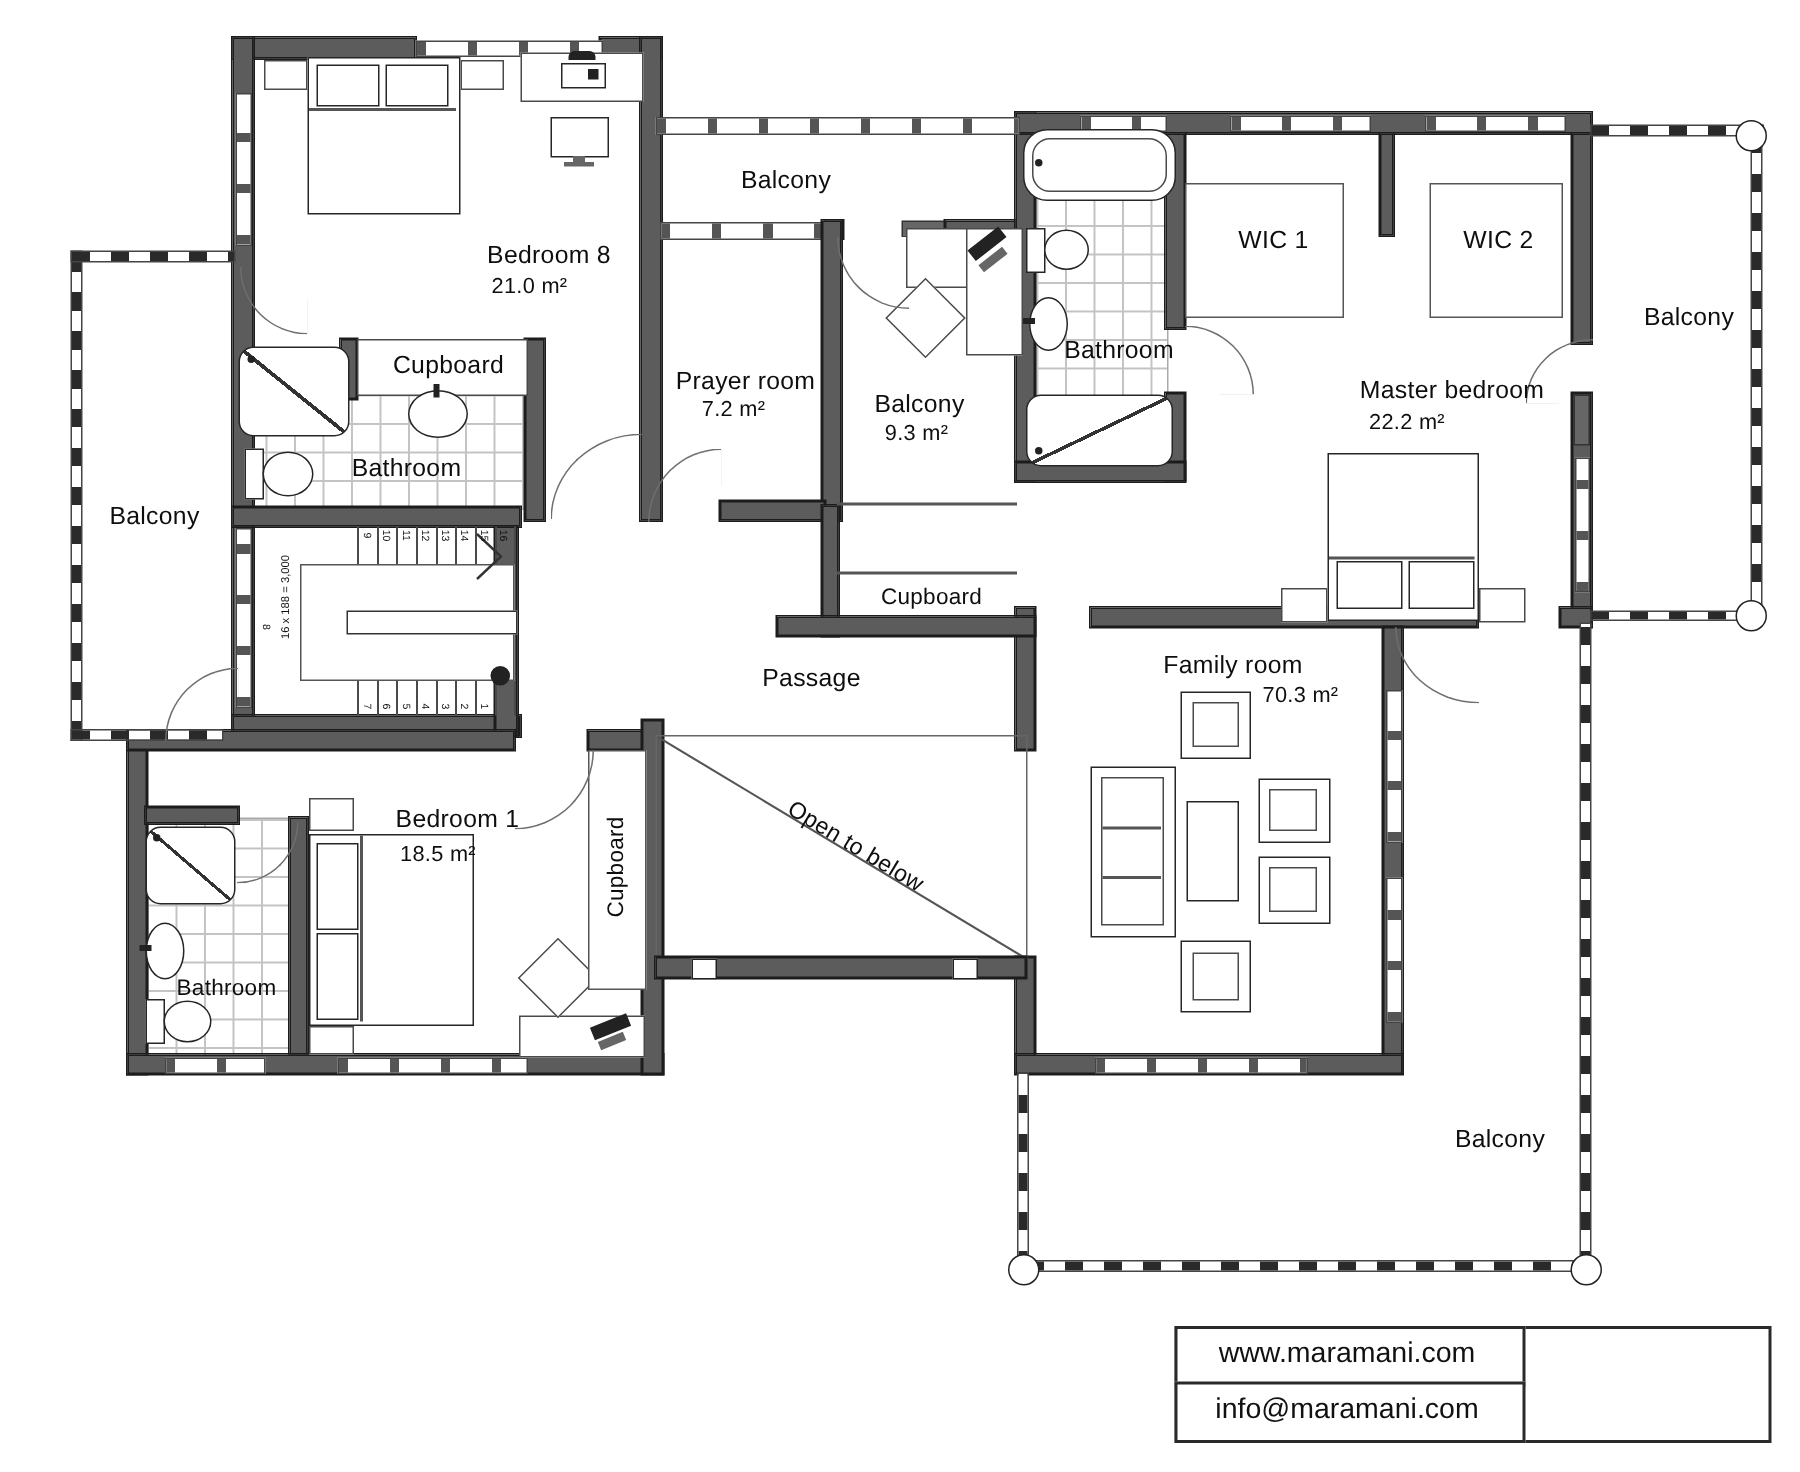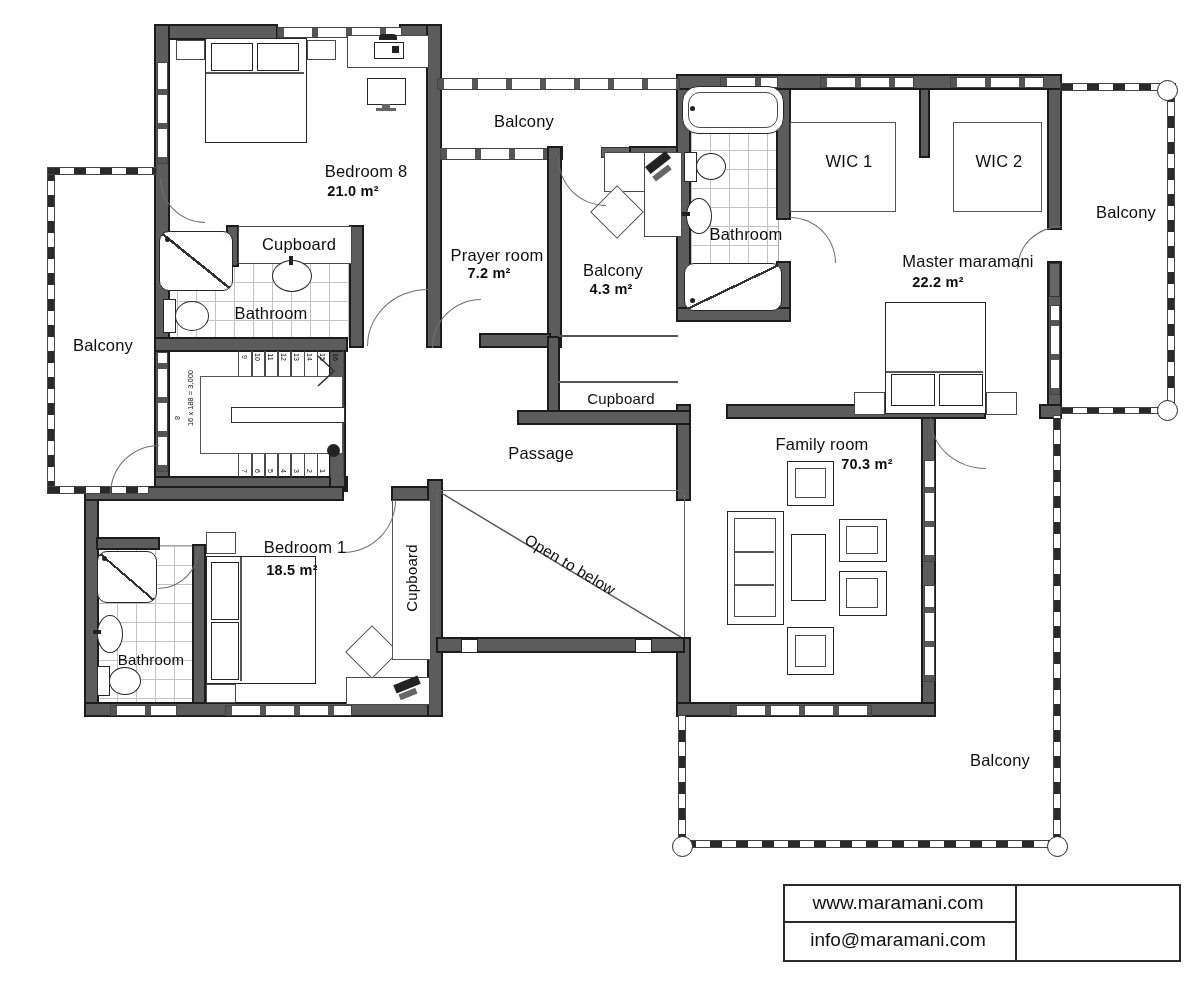--- a/index.html
+++ b/index.html
@@ -32,21 +32,21 @@
   .md{position:absolute;background:#666;}
   
   .arc{position:absolute;border:0 solid #6e6e6e;}
   .arc-tr{border-top-width:1.4px;border-right-width:1.4px;border-top-right-radius:100%;}
   .arc-tl{border-top-width:1.4px;border-left-width:1.4px;border-top-left-radius:100%;}
   .arc-br{border-bottom-width:1.4px;border-right-width:1.4px;border-bottom-right-radius:100%;}
   .arc-bl{border-bottom-width:1.4px;border-left-width:1.4px;border-bottom-left-radius:100%;}
   
   .lbl{position:absolute;white-space:nowrap;transform:translate(-50%,-50%);
        font-size:16.5px;color:#0e0e0e;letter-spacing:.2px;}
-  .area{font-size:14.5px;font-weight:700;}
+  .area{font-size:14.5px;font-weight:400;}
   .small{font-size:15px;}
   .rotccw{transform:translate(-50%,-50%) rotate(-90deg);}
   .rotdiag{transform:translate(-50%,-50%) rotate(31deg);font-size:15.5px;}
   .stnum{position:absolute;font-size:7px;transform:translate(-50%,-50%) rotate(90deg);color:#111;}
   .stnote{position:absolute;font-size:7.5px;transform:translate(-50%,-50%) rotate(-90deg);color:#111;white-space:nowrap;}
   
   .treads{position:absolute;background-image:repeating-linear-gradient(90deg,#4a4a4a 0 1.4px,transparent 1.4px 13.12px);}
   .shdiag-main{background-image:linear-gradient(to top right,transparent 48.6%,#333 48.6%,#333 51.4%,transparent 51.4%);}
   .shdiag-anti{background-image:linear-gradient(to bottom right,transparent 48.6%,#333 48.6%,#333 51.4%,transparent 51.4%);}
   .dot{position:absolute;border-radius:50%;background:#222;}
@@ -268,26 +268,26 @@
 
   <span class="lbl" style="left:366px;top:171px;">Bedroom 8</span>
   <span class="lbl area" style="left:353px;top:191px;">21.0 m²</span>
   <span class="lbl" style="left:299px;top:244px;">Cupboard</span>
   <span class="lbl" style="left:271px;top:313px;">Bathroom</span>
   <span class="lbl" style="left:103px;top:345px;">Balcony</span>
   <span class="lbl" style="left:524px;top:121px;">Balcony</span>
   <span class="lbl" style="left:497px;top:255px;">Prayer room</span>
   <span class="lbl area" style="left:489px;top:273px;">7.2 m²</span>
   <span class="lbl" style="left:613px;top:270px;">Balcony</span>
-  <span class="lbl area" style="left:611px;top:289px;">4.3 m²</span>
+  <span class="lbl area" style="left:611px;top:289px;">9.3 m²</span>
   <span class="lbl" style="left:746px;top:234px;">Bathroom</span>
   <span class="lbl" style="left:849px;top:161px;">WIC 1</span>
   <span class="lbl" style="left:999px;top:161px;">WIC 2</span>
   <span class="lbl" style="left:1126px;top:212px;">Balcony</span>
-  <span class="lbl" style="left:968px;top:261px;">Master maramani</span>
+  <span class="lbl" style="left:968px;top:261px;">Master bedroom</span>
   <span class="lbl area" style="left:938px;top:282px;">22.2 m²</span>
   <span class="lbl small" style="left:621px;top:398px;">Cupboard</span>
   <span class="lbl" style="left:541px;top:453px;">Passage</span>
   <span class="lbl" style="left:822px;top:444px;">Family room</span>
   <span class="lbl area" style="left:867px;top:464px;">70.3 m²</span>
   <span class="lbl" style="left:305px;top:547px;">Bedroom 1</span>
   <span class="lbl area" style="left:292px;top:570px;">18.5 m²</span>
   <span class="lbl small rotccw" style="left:411px;top:578px;">Cupboard</span>
   <span class="lbl small" style="left:151px;top:659px;">Bathroom</span>
   <span class="lbl rotdiag" style="left:570px;top:565px;">Open to below</span>

